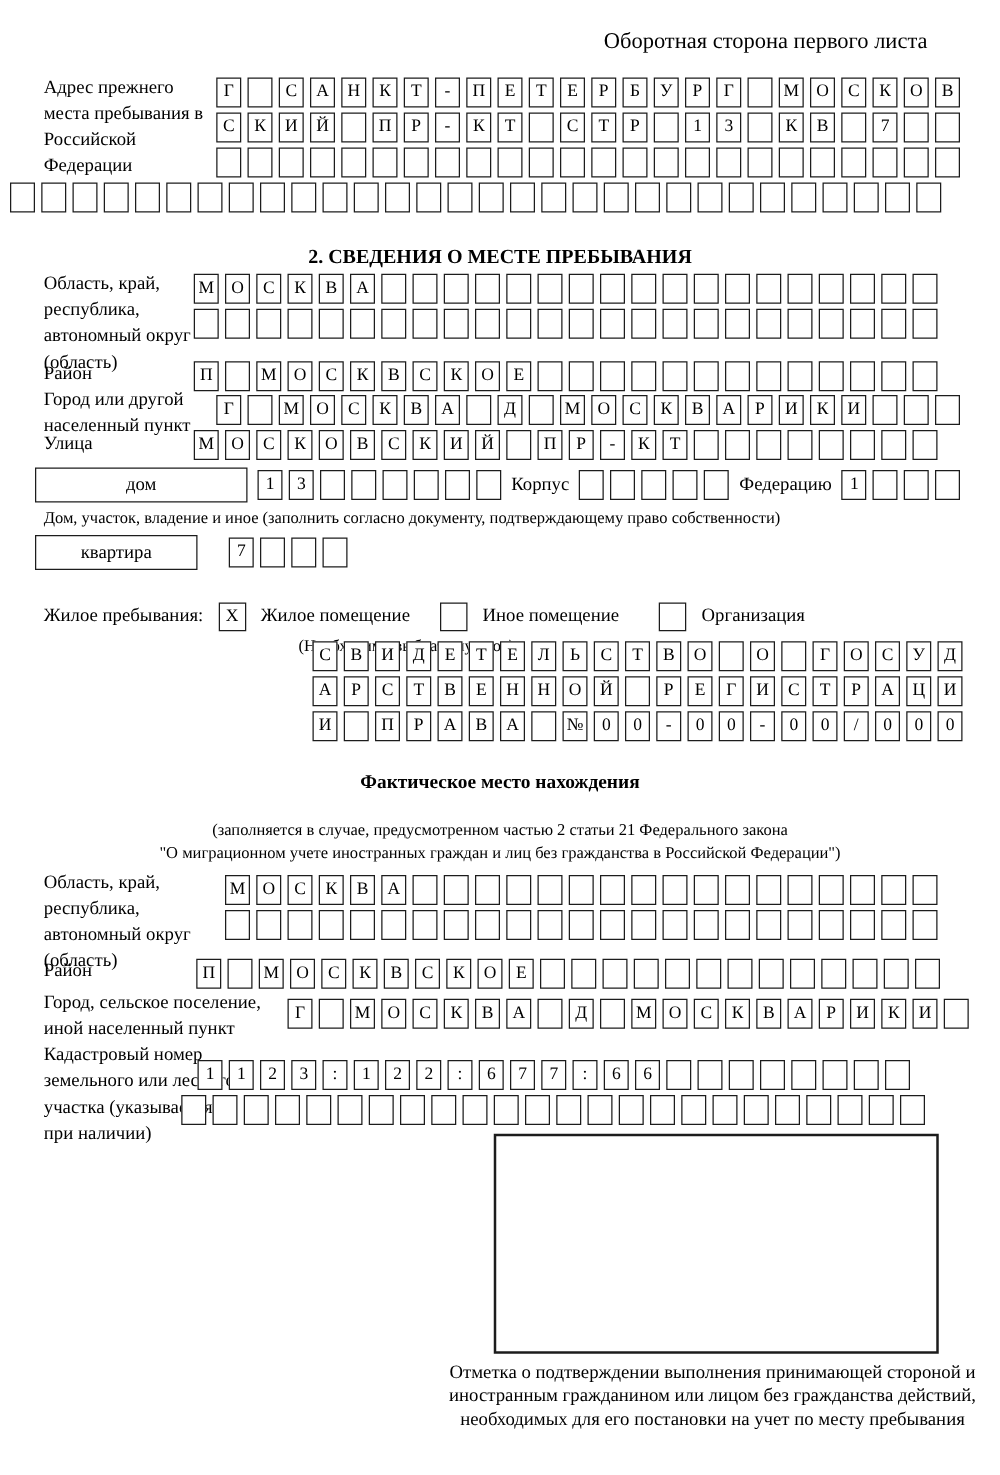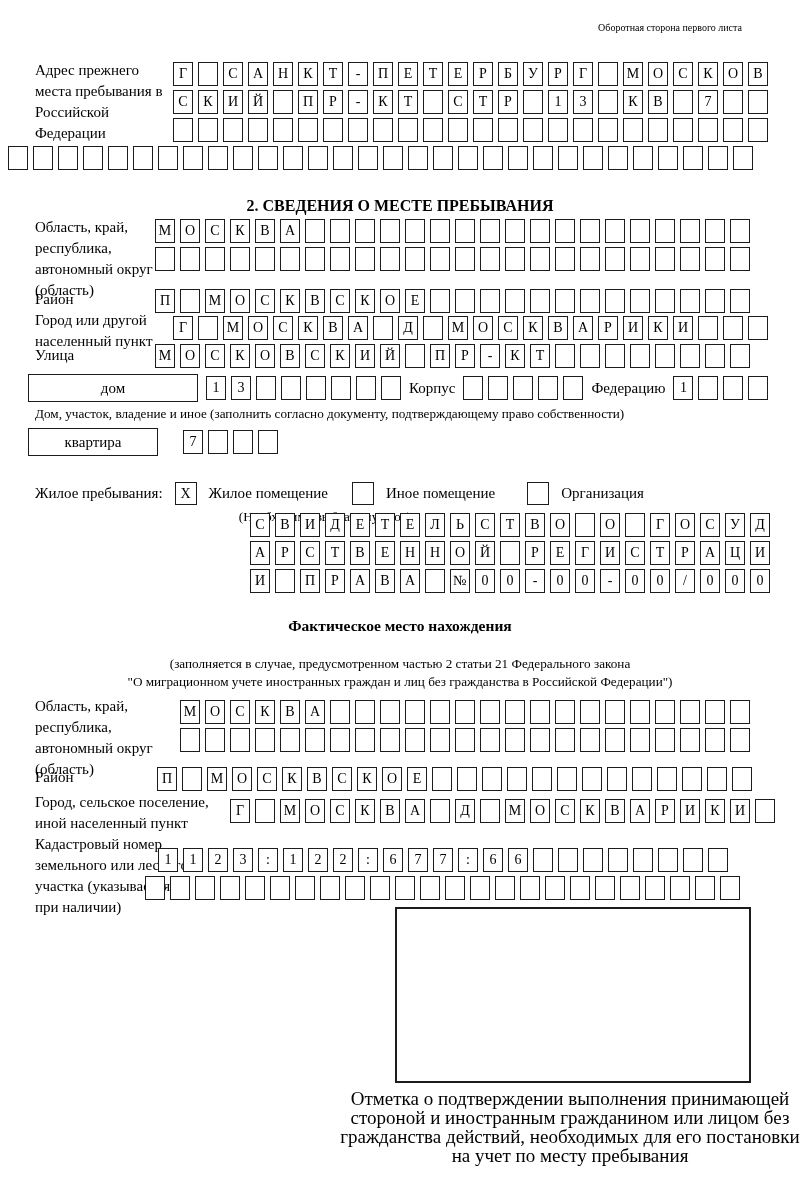--- a/index.html
+++ b/index.html
@@ -2,21 +2,21 @@
 <html><head>
 <meta charset="utf-8">
 <style>
   html,body { margin:0; padding:0; background:#e8e8e8; }
   .sheet {
     position:relative; width:800px; height:1180px; margin:0 auto;
     background:#ffffff; color:#000;
     font-family:"Liberation Serif", "DejaVu Serif", serif;
   }
   .abs { position:absolute; }
-  .note { font-size:10px; }
+  .note { font-size:18px; }
   .lbl { font-size:15px; line-height:21px; }
   .cap { font-size:13.2px; }
   .title { font-weight:bold; font-size:16px; text-align:center; width:100%; }
   .center { text-align:center; width:100%; }
   .cellrow { display:flex; gap:5px; }
   .cell {
     width:18px; height:22px; flex:0 0 18px;
     border:1.5px solid #1c1c1c; background:#fff;
     display:flex; align-items:center; justify-content:center;
     font-size:14px; font-family:"Liberation Serif", serif;
@@ -24,21 +24,21 @@
   .widebox {
     border:1.6px solid #1c1c1c; height:26px; display:flex;
     align-items:center; justify-content:center; font-size:15px;
   }
   .inline-row { display:flex; align-items:center; }
   .checkbox {
     width:20px; height:21px; border:1.6px solid #1c1c1c;
     display:flex; align-items:center; justify-content:center; font-size:14px;
   }
   .stampbox { border:2px solid #1c1c1c; background:#fff; }
-  .capc { font-size:19px; line-height:19px; text-align:center; }
+  .capc { font-size:15px; line-height:19px; text-align:center; }
 </style>
 </head>
 <body>
 
 <div class="sheet">
 
   <div class="abs note" style="top:22px; right:58px;">Оборотная сторона первого листа</div>
 
   <div class="abs lbl" style="left:35px; top:60px; width:142px;">Адрес прежнего места пребывания в Российской Федерации</div>
   <div class="abs cellrow" style="left:173px; top:62px;">

